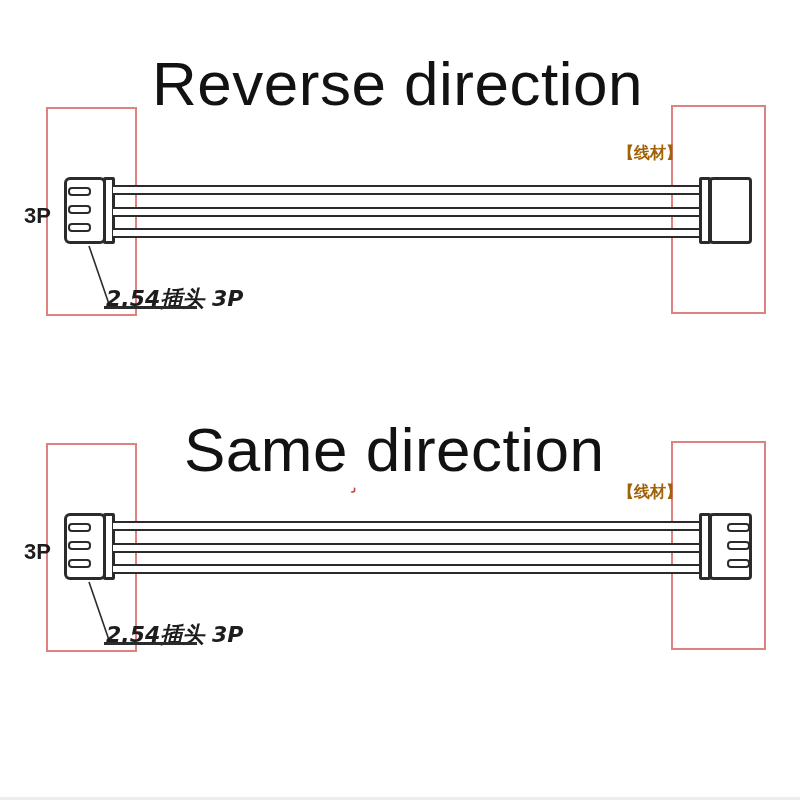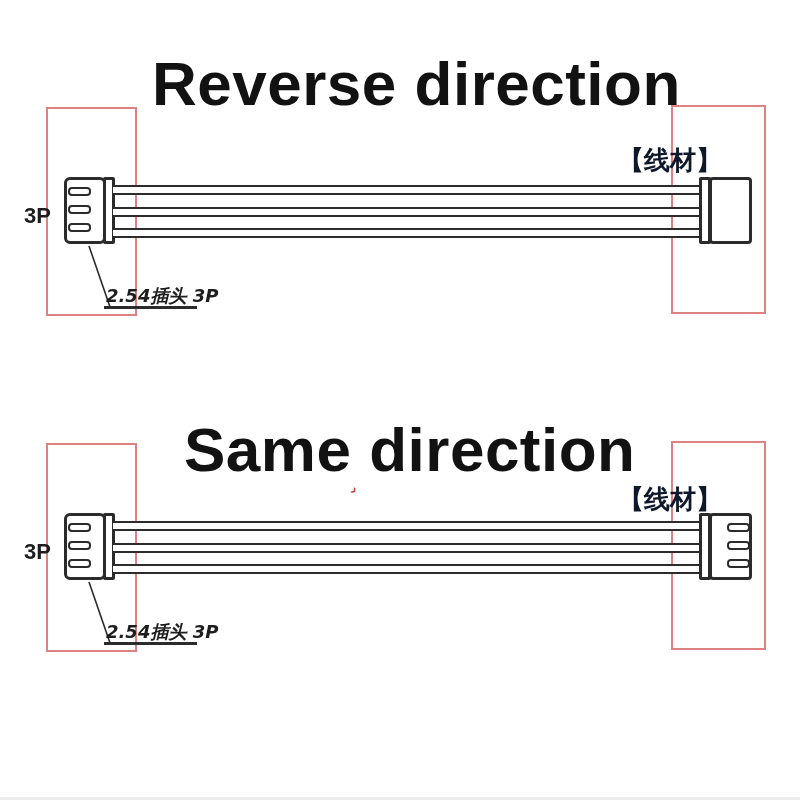--- a/index.html
+++ b/index.html
@@ -2,21 +2,21 @@
 <html><head>
 <meta charset="utf-8">
 <style>
   html,body{margin:0;padding:0;background:#fff;}
   .page{position:relative;width:800px;height:800px;background:#ffffff;overflow:hidden;
         font-family:"Liberation Sans",sans-serif;}
   .diagram{position:absolute;left:0;width:800px;height:340px;}
   .d1{top:0;}
   .d2{top:336px;}
 
-  .title{position:absolute;margin:0;font-size:62px;font-weight:700;color:#121212;
+  .title{position:absolute;margin:0;font-size:62px;font-weight:400;color:#121212;
          white-space:nowrap;letter-spacing:0.5px;}
   .d1 .title{left:152px;top:48px;}
   .d2 .title{left:184px;top:78px;}
 
   .redbox{position:absolute;border:2px solid #de8181;background:transparent;box-sizing:border-box;}
   .red-left{left:46px;top:107px;width:91px;height:209px;}
   .red-right{left:671px;top:105px;width:95px;height:209px;}
 
   .pin-label{position:absolute;left:24px;top:203px;font-size:22px;font-weight:700;color:#1d1d1d;}
 
@@ -29,26 +29,26 @@
   .slot{position:absolute;width:23px;height:9px;background:#fff;border:2.5px solid #2b2b2b;
         border-radius:4px;box-sizing:border-box;}
   .slot-l{left:68px;}
   .slot-r{left:727px;}
   .s1{top:187px;}.s2{top:205px;}.s3{top:223px;}
 
   .wire{position:absolute;left:113px;width:588px;height:10px;background:#fff;
         border-top:2.5px solid #2b2b2b;border-bottom:2.5px solid #2b2b2b;box-sizing:border-box;}
   .w1{top:185px;}.w2{top:207px;}.w3{top:228px;}
 
-  .wire-label{position:absolute;left:618px;top:143px;font-size:26px;font-weight:700;color:#0f172a;
+  .wire-label{position:absolute;left:618px;top:143px;font-size:16px;font-weight:700;color:#a16207;
               white-space:nowrap;font-family:"DejaVu Sans",sans-serif;}
   .d2 .wire-label{top:146px;}
 
   .leader{position:absolute;left:85px;top:244px;}
-  .plug-label{position:absolute;left:106px;top:284px;font-size:18px;font-weight:700;
+  .plug-label{position:absolute;left:106px;top:284px;font-size:22px;font-weight:700;
               font-style:italic;color:#1d1d1d;white-space:nowrap;
               font-family:"DejaVu Sans",sans-serif;}
   .plug-underline{position:absolute;left:104px;top:306px;width:93px;height:2.5px;background:#2b2b2b;}
 
   .red-mark{position:absolute;left:352px;top:146px;font-size:15px;font-weight:700;color:#c94040;
             transform:rotate(38deg);line-height:1;}
 
   .bottom-edge{position:absolute;left:0;bottom:0;width:800px;height:3px;background:#ededed;}
 </style>
 </head>

